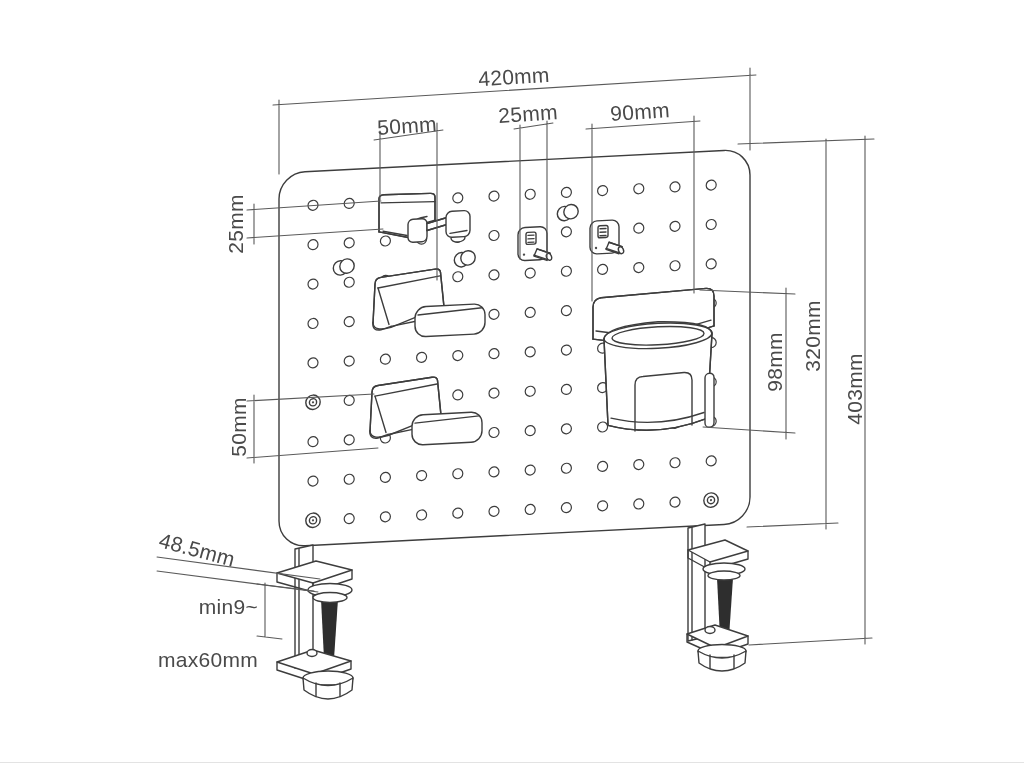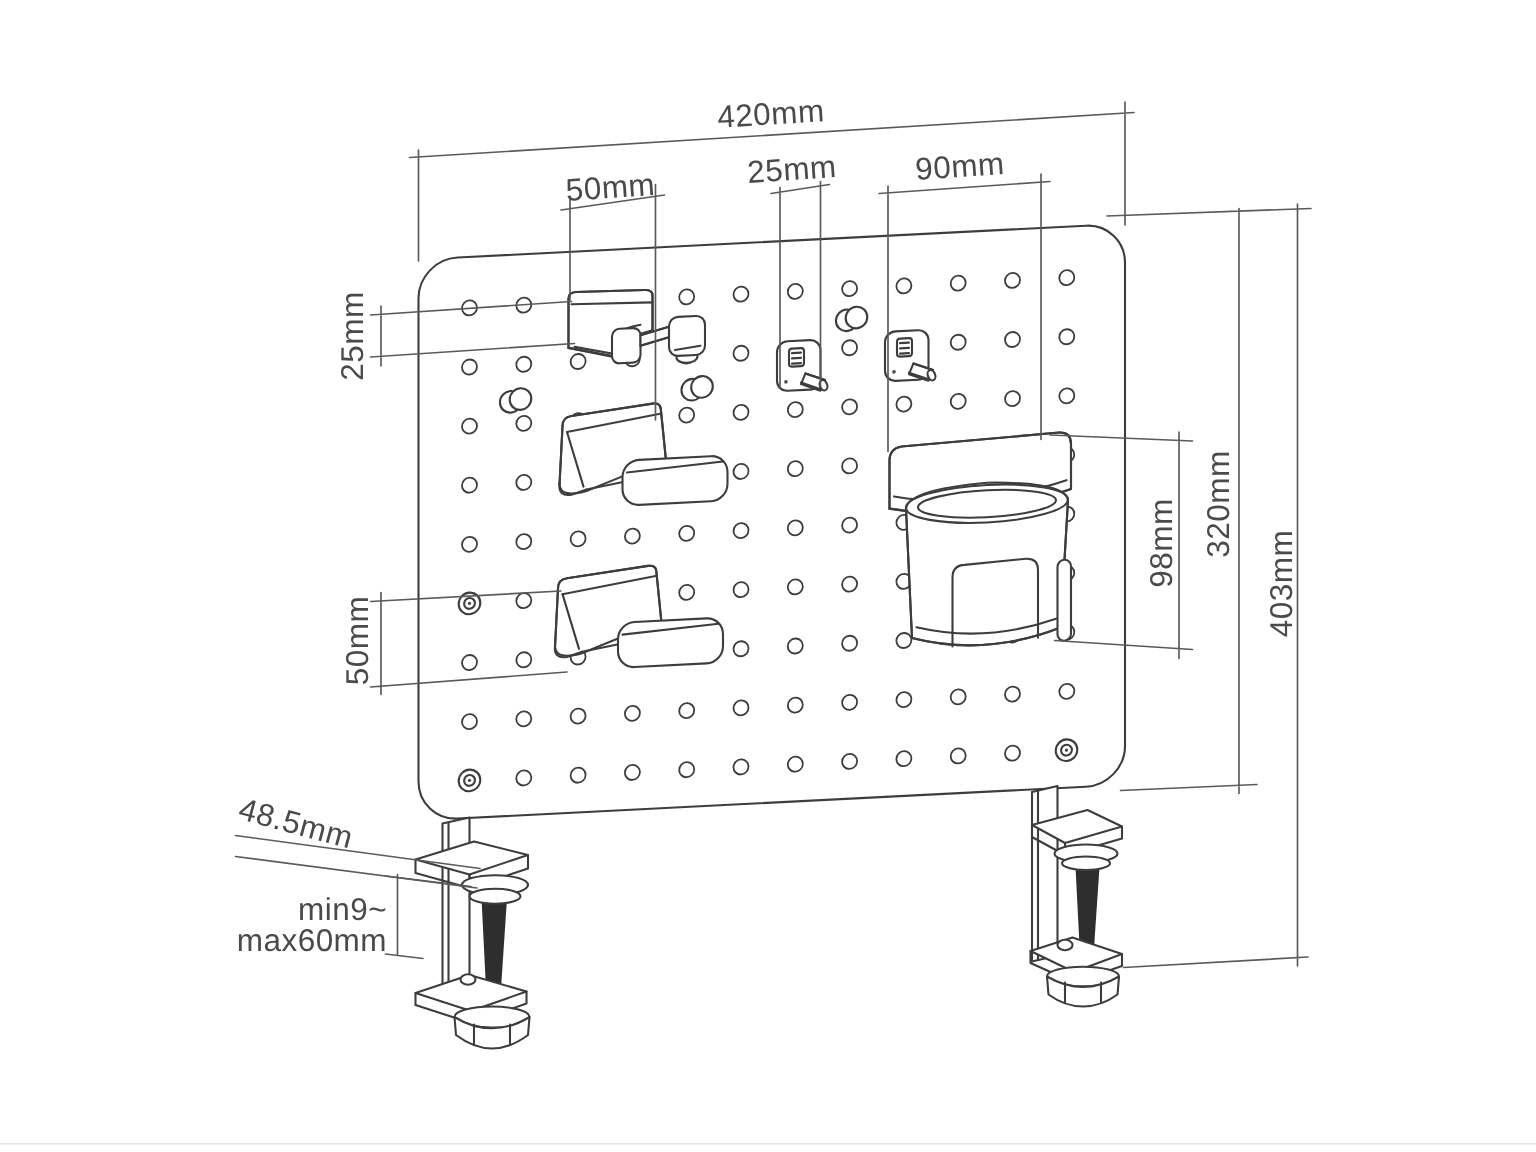--- a/index.html
+++ b/index.html
@@ -257,17 +257,17 @@
   </svg>
 
   <div class="dim-label rt35" style="left:514px;top:77px">420mm</div>
   <div class="dim-label rt4" style="left:407px;top:126px">50mm</div>
   <div class="dim-label rt4" style="left:528px;top:114px">25mm</div>
   <div class="dim-label rt4" style="left:640px;top:112px">90mm</div>
   <div class="dim-label rv" style="left:236px;top:224px">25mm</div>
   <div class="dim-label rv" style="left:239px;top:427px">50mm</div>
   <div class="dim-label rs" style="left:197px;top:550px">48.5mm</div>
   <div class="dim-label ra" style="left:258px;top:607px">min9~</div>
-  <div class="dim-label ra" style="left:258px;top:628px">max60mm</div>
+  <div class="dim-label ra" style="left:258px;top:660px">max60mm</div>
   <div class="dim-label rv" style="left:775px;top:362px">98mm</div>
   <div class="dim-label rv" style="left:813px;top:336px">320mm</div>
   <div class="dim-label rv" style="left:855px;top:389px">403mm</div>
 </div>
 
 </body></html>

